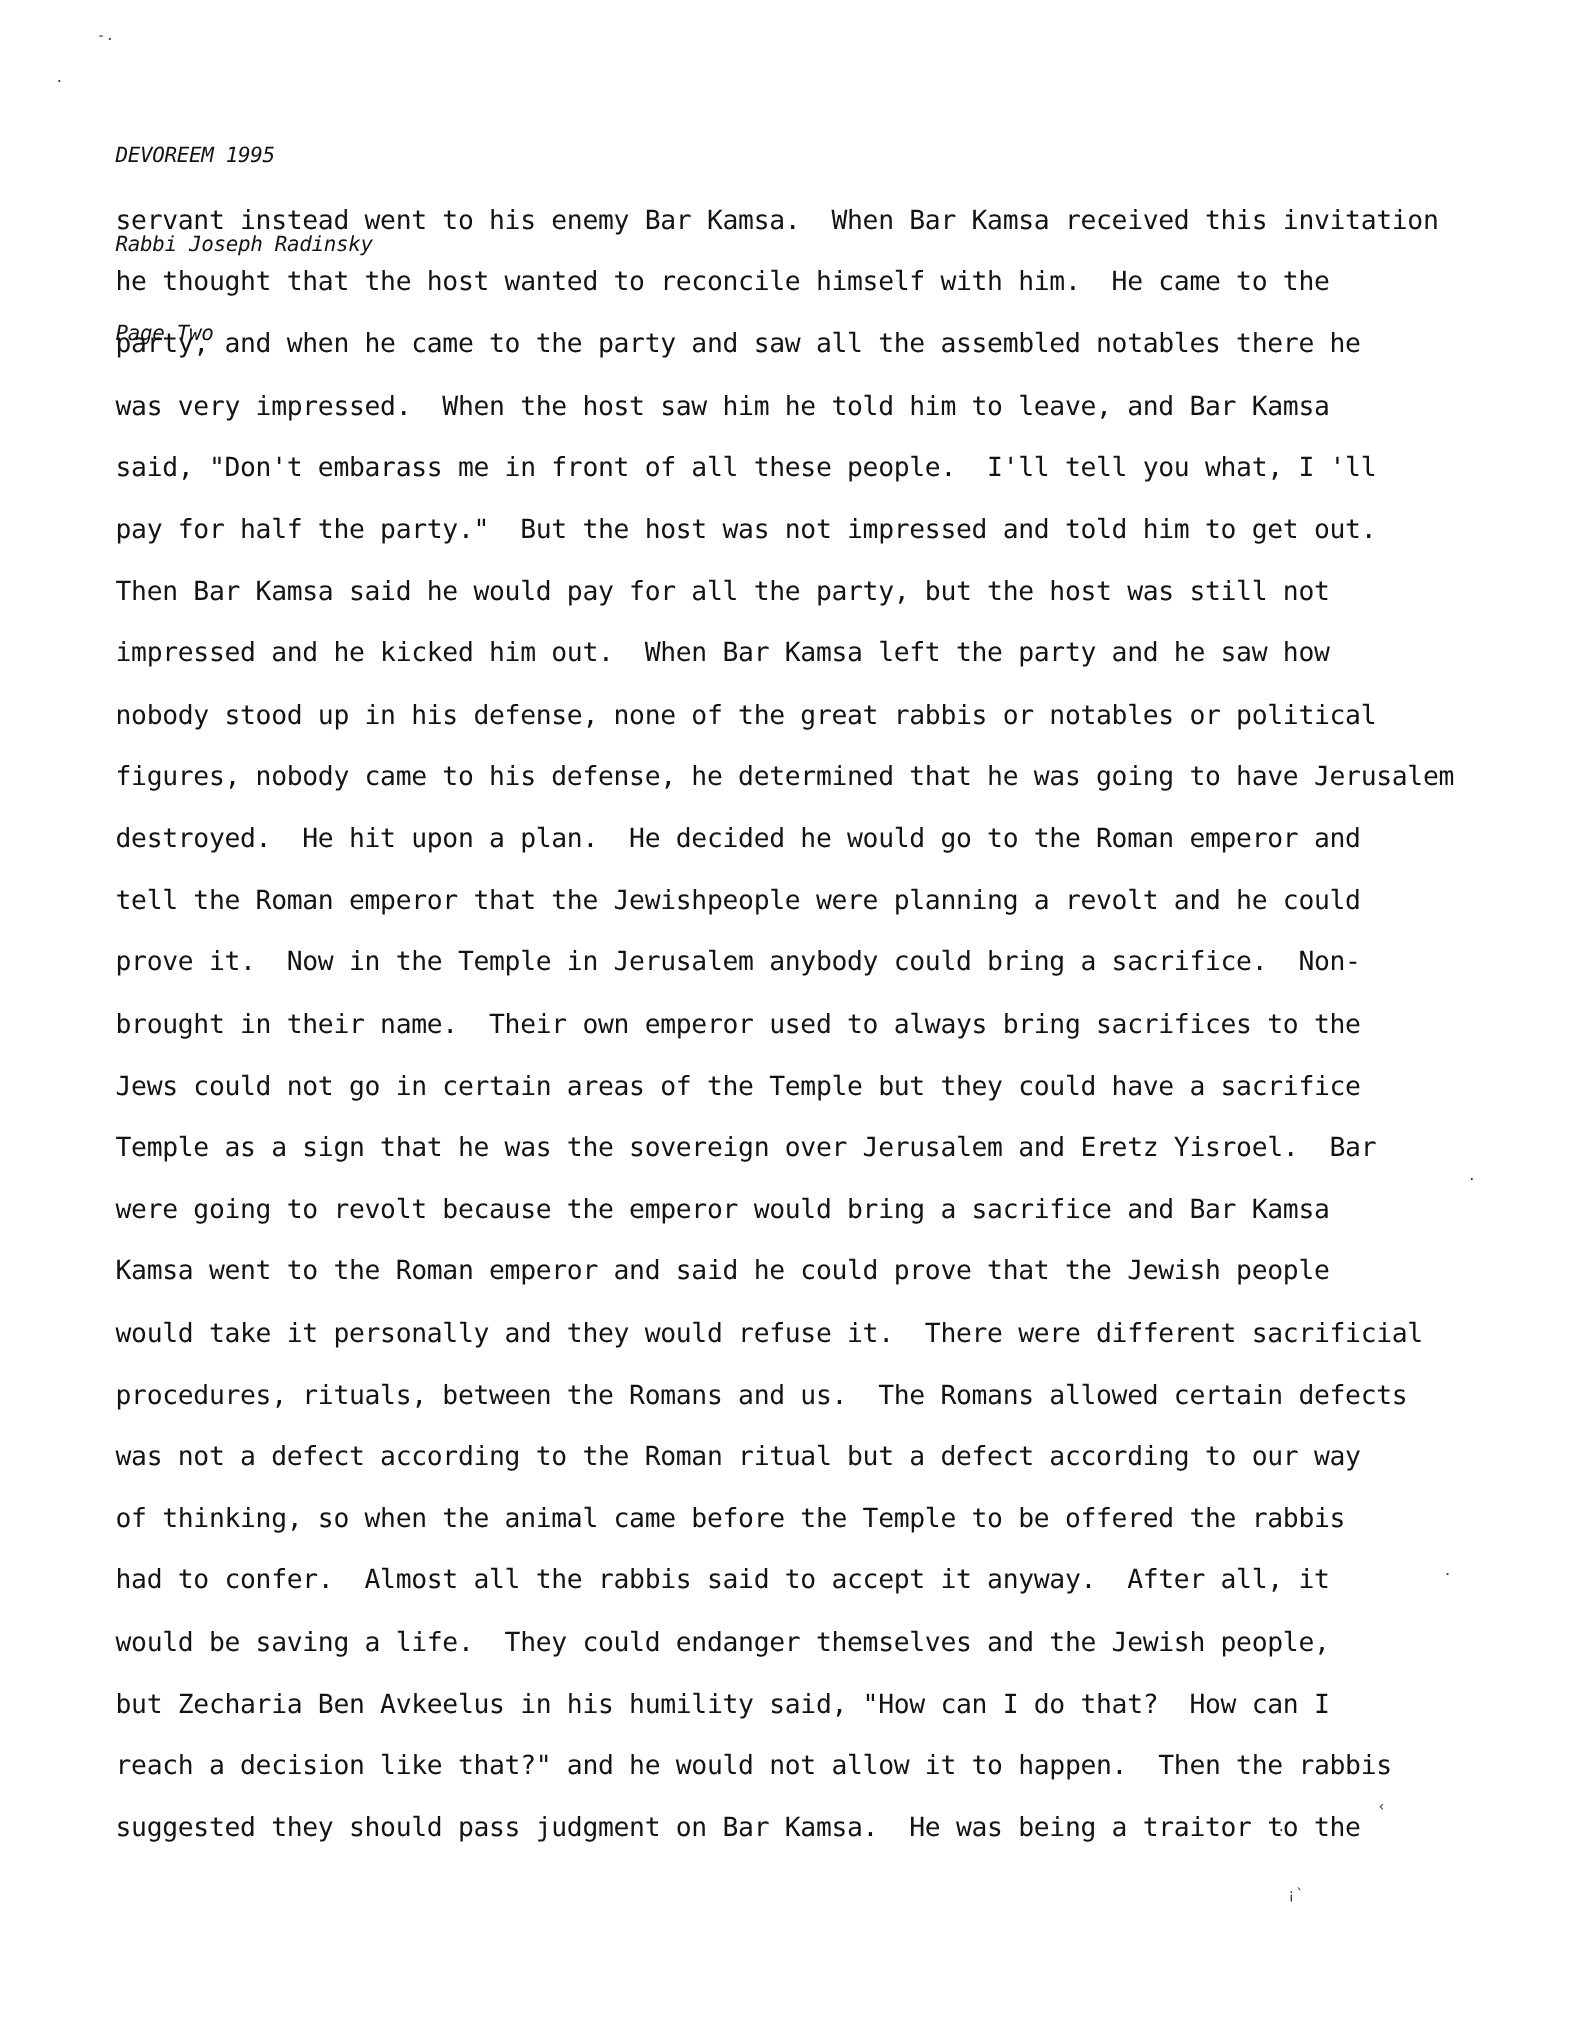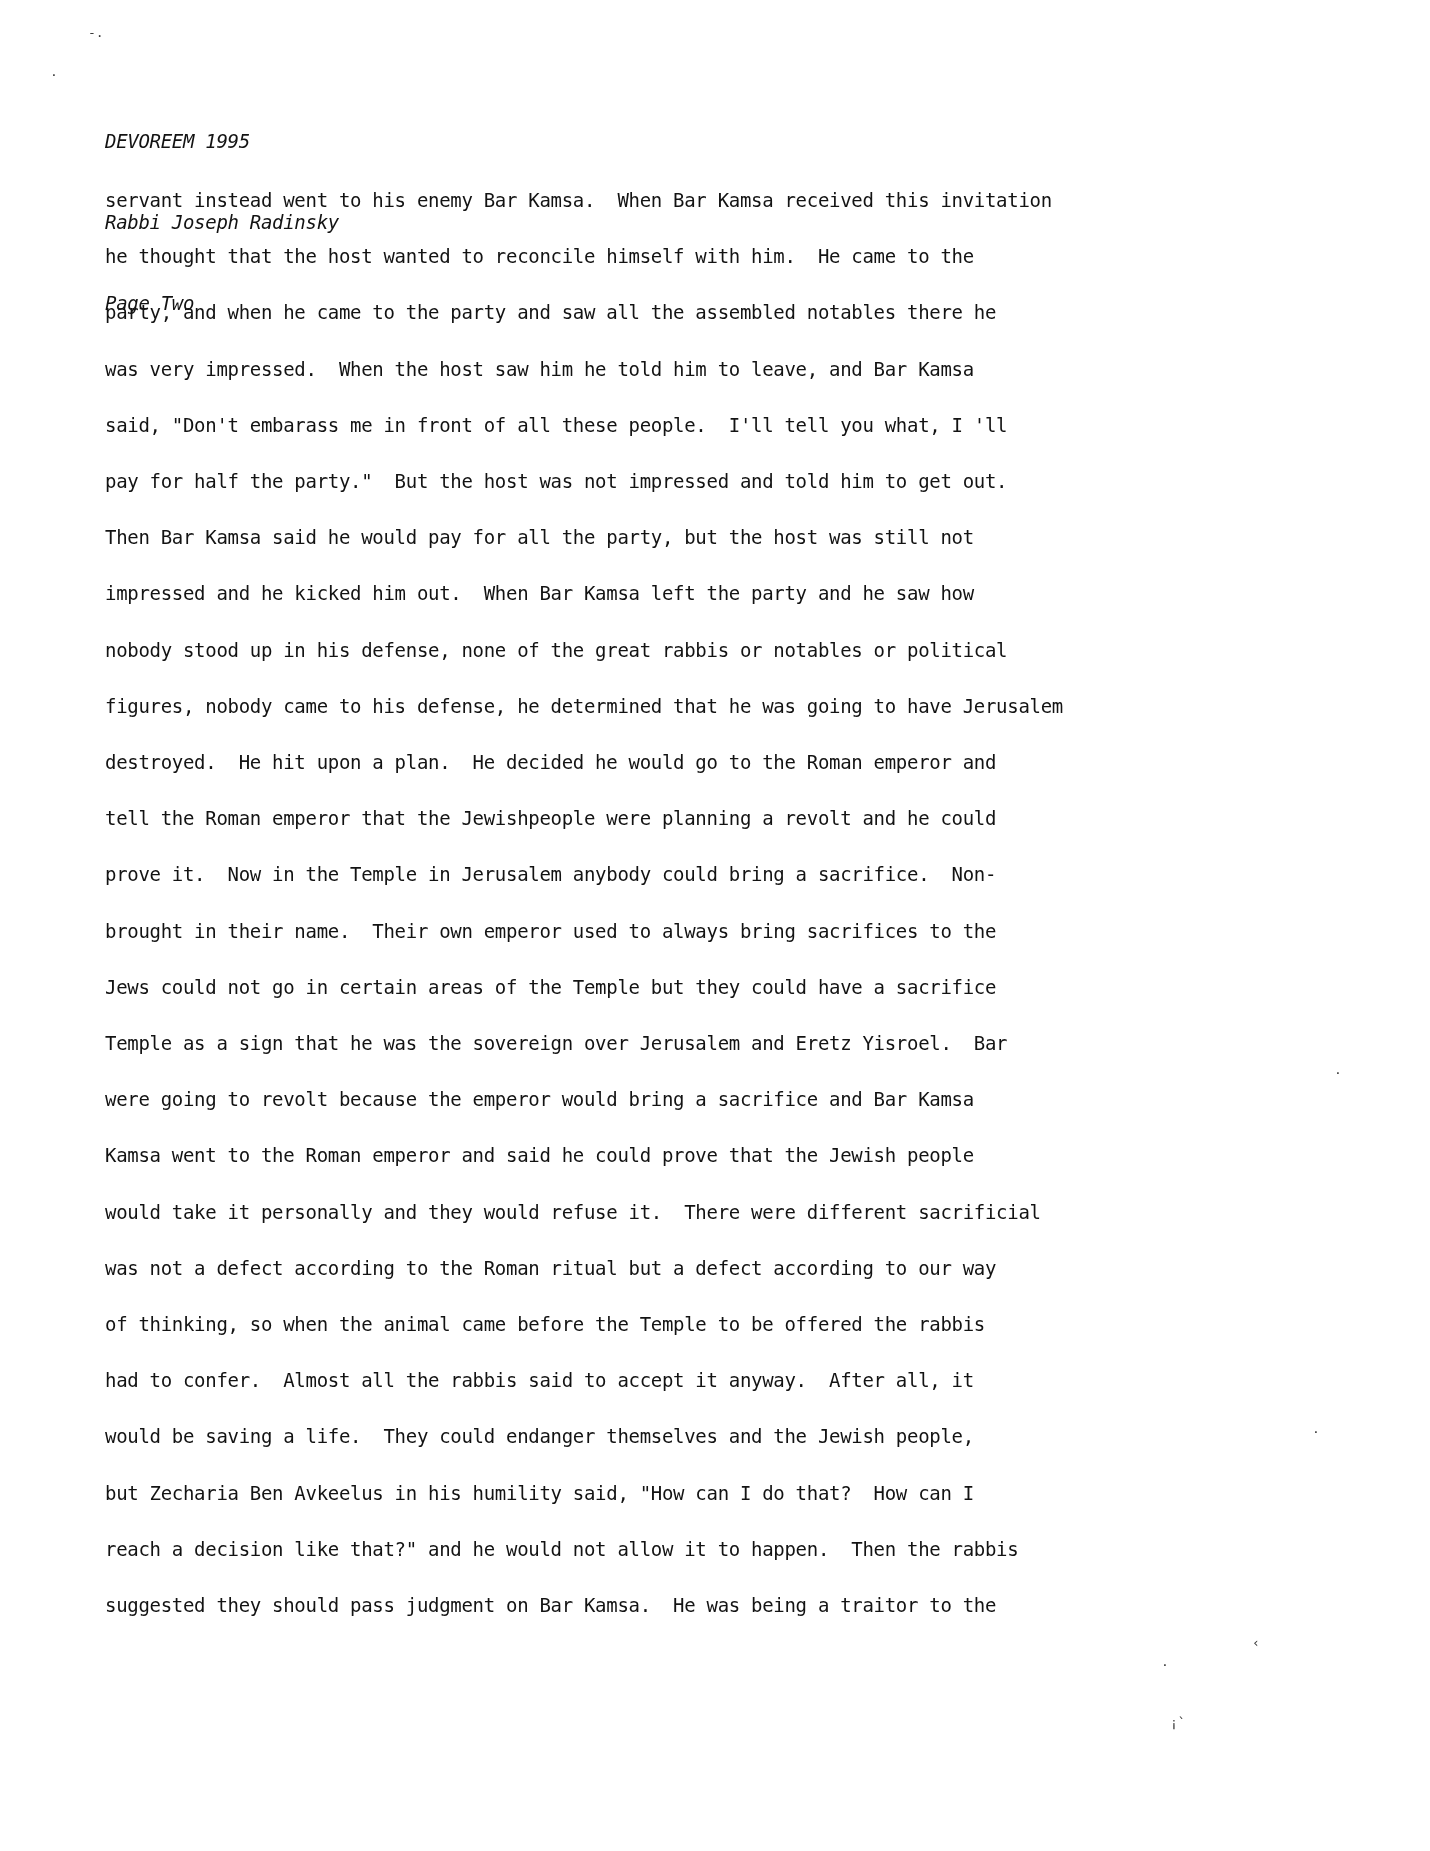--- a/index.html
+++ b/index.html
@@ -24,21 +24,21 @@
     font-size: 19px;
     line-height: 27px;
     letter-spacing: -0.3px;
     white-space: pre;
     font-style: italic;
   }
   .doc-body {
     position: absolute;
     left: 105px;
     top: 172px;
-    font-size: 19px;
+    font-size: 24px;
     line-height: 56.2px;
     letter-spacing: -0.3px;
   }
   .doc-body .line {
     white-space: pre;
   }
   .artifact {
     position: absolute;
     font-size: 13px;
     color: #3a3a3a;
@@ -69,20 +69,21 @@
       <div class="line">figures, nobody came to his defense, he determined that he was going to have Jerusalem</div>
       <div class="line">destroyed.  He hit upon a plan.  He decided he would go to the Roman emperor and</div>
       <div class="line">tell the Roman emperor that the Jewishpeople were planning a revolt and he could</div>
       <div class="line">prove it.  Now in the Temple in Jerusalem anybody could bring a sacrifice.  Non-</div>
       <div class="line">brought in their name.  Their own emperor used to always bring sacrifices to the</div>
       <div class="line">Jews could not go in certain areas of the Temple but they could have a sacrifice</div>
       <div class="line">Temple as a sign that he was the sovereign over Jerusalem and Eretz Yisroel.  Bar</div>
       <div class="line">were going to revolt because the emperor would bring a sacrifice and Bar Kamsa</div>
       <div class="line">Kamsa went to the Roman emperor and said he could prove that the Jewish people</div>
       <div class="line">would take it personally and they would refuse it.  There were different sacrificial</div>
+      <div class="line">procedures, rituals, between the Romans and us.  The Romans allowed certain defects</div>
       <div class="line">was not a defect according to the Roman ritual but a defect according to our way</div>
       <div class="line">of thinking, so when the animal came before the Temple to be offered the rabbis</div>
       <div class="line">had to confer.  Almost all the rabbis said to accept it anyway.  After all, it</div>
       <div class="line">would be saving a life.  They could endanger themselves and the Jewish people,</div>
       <div class="line">but Zecharia Ben Avkeelus in his humility said, "How can I do that?  How can I</div>
       <div class="line">reach a decision like that?" and he would not allow it to happen.  Then the rabbis</div>
       <div class="line">suggested they should pass judgment on Bar Kamsa.  He was being a traitor to the</div>
     </div>
 
 <span class="artifact" style="left: 88px; top: 26px;">-.</span>

